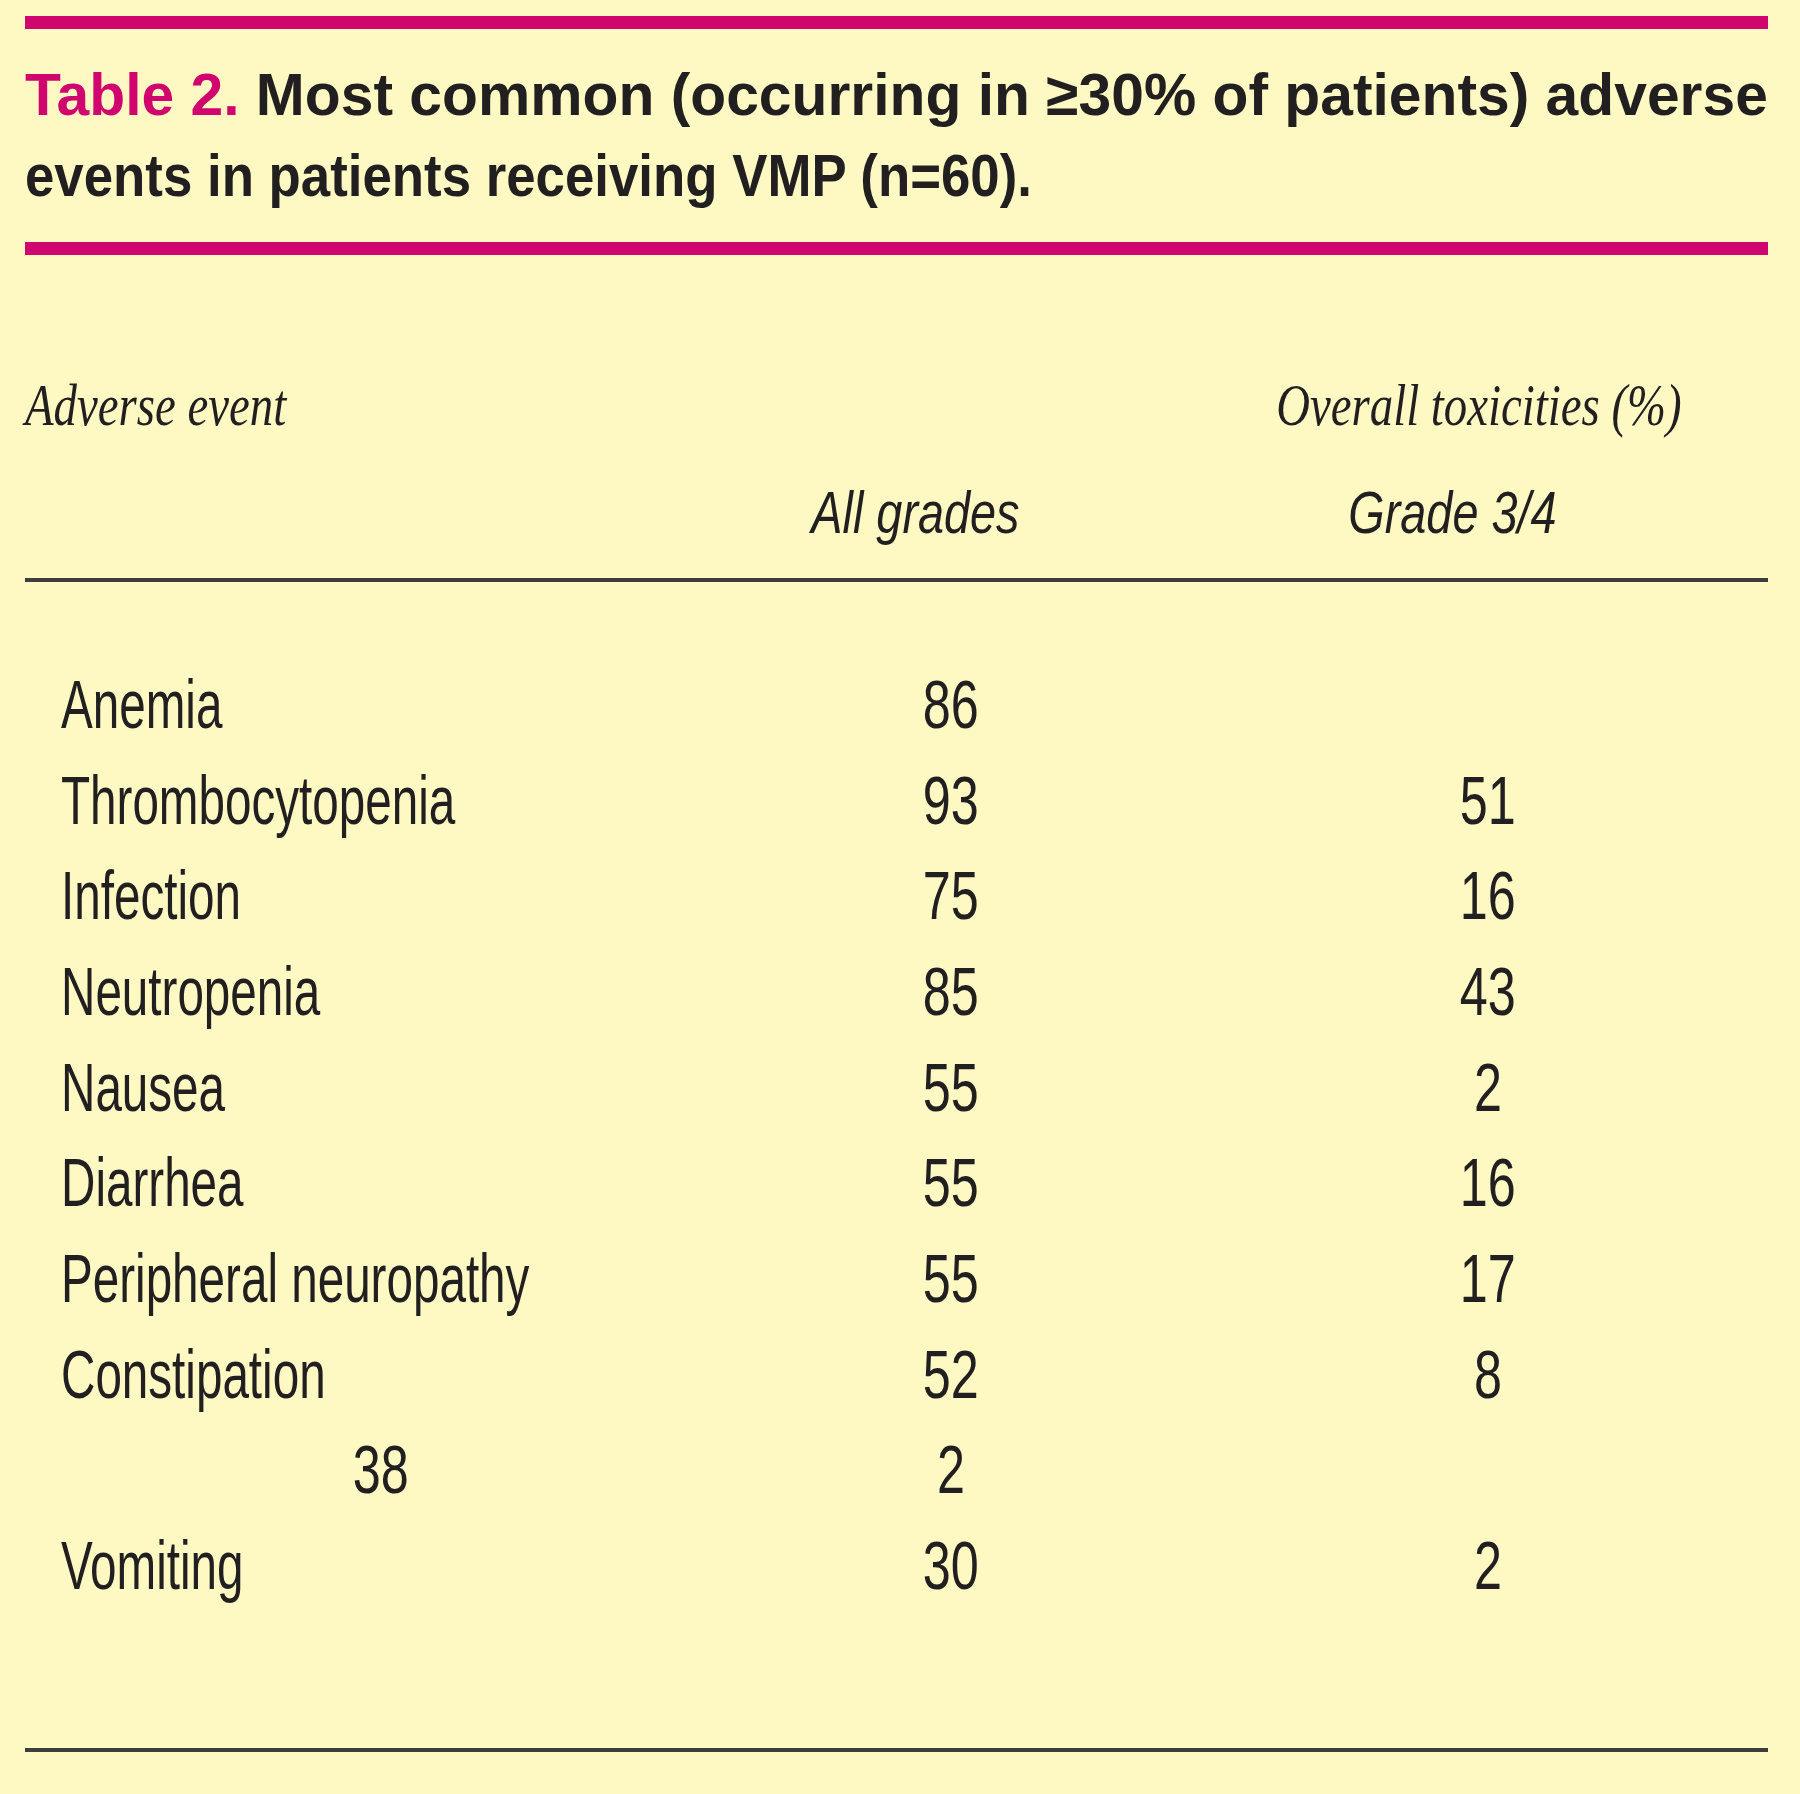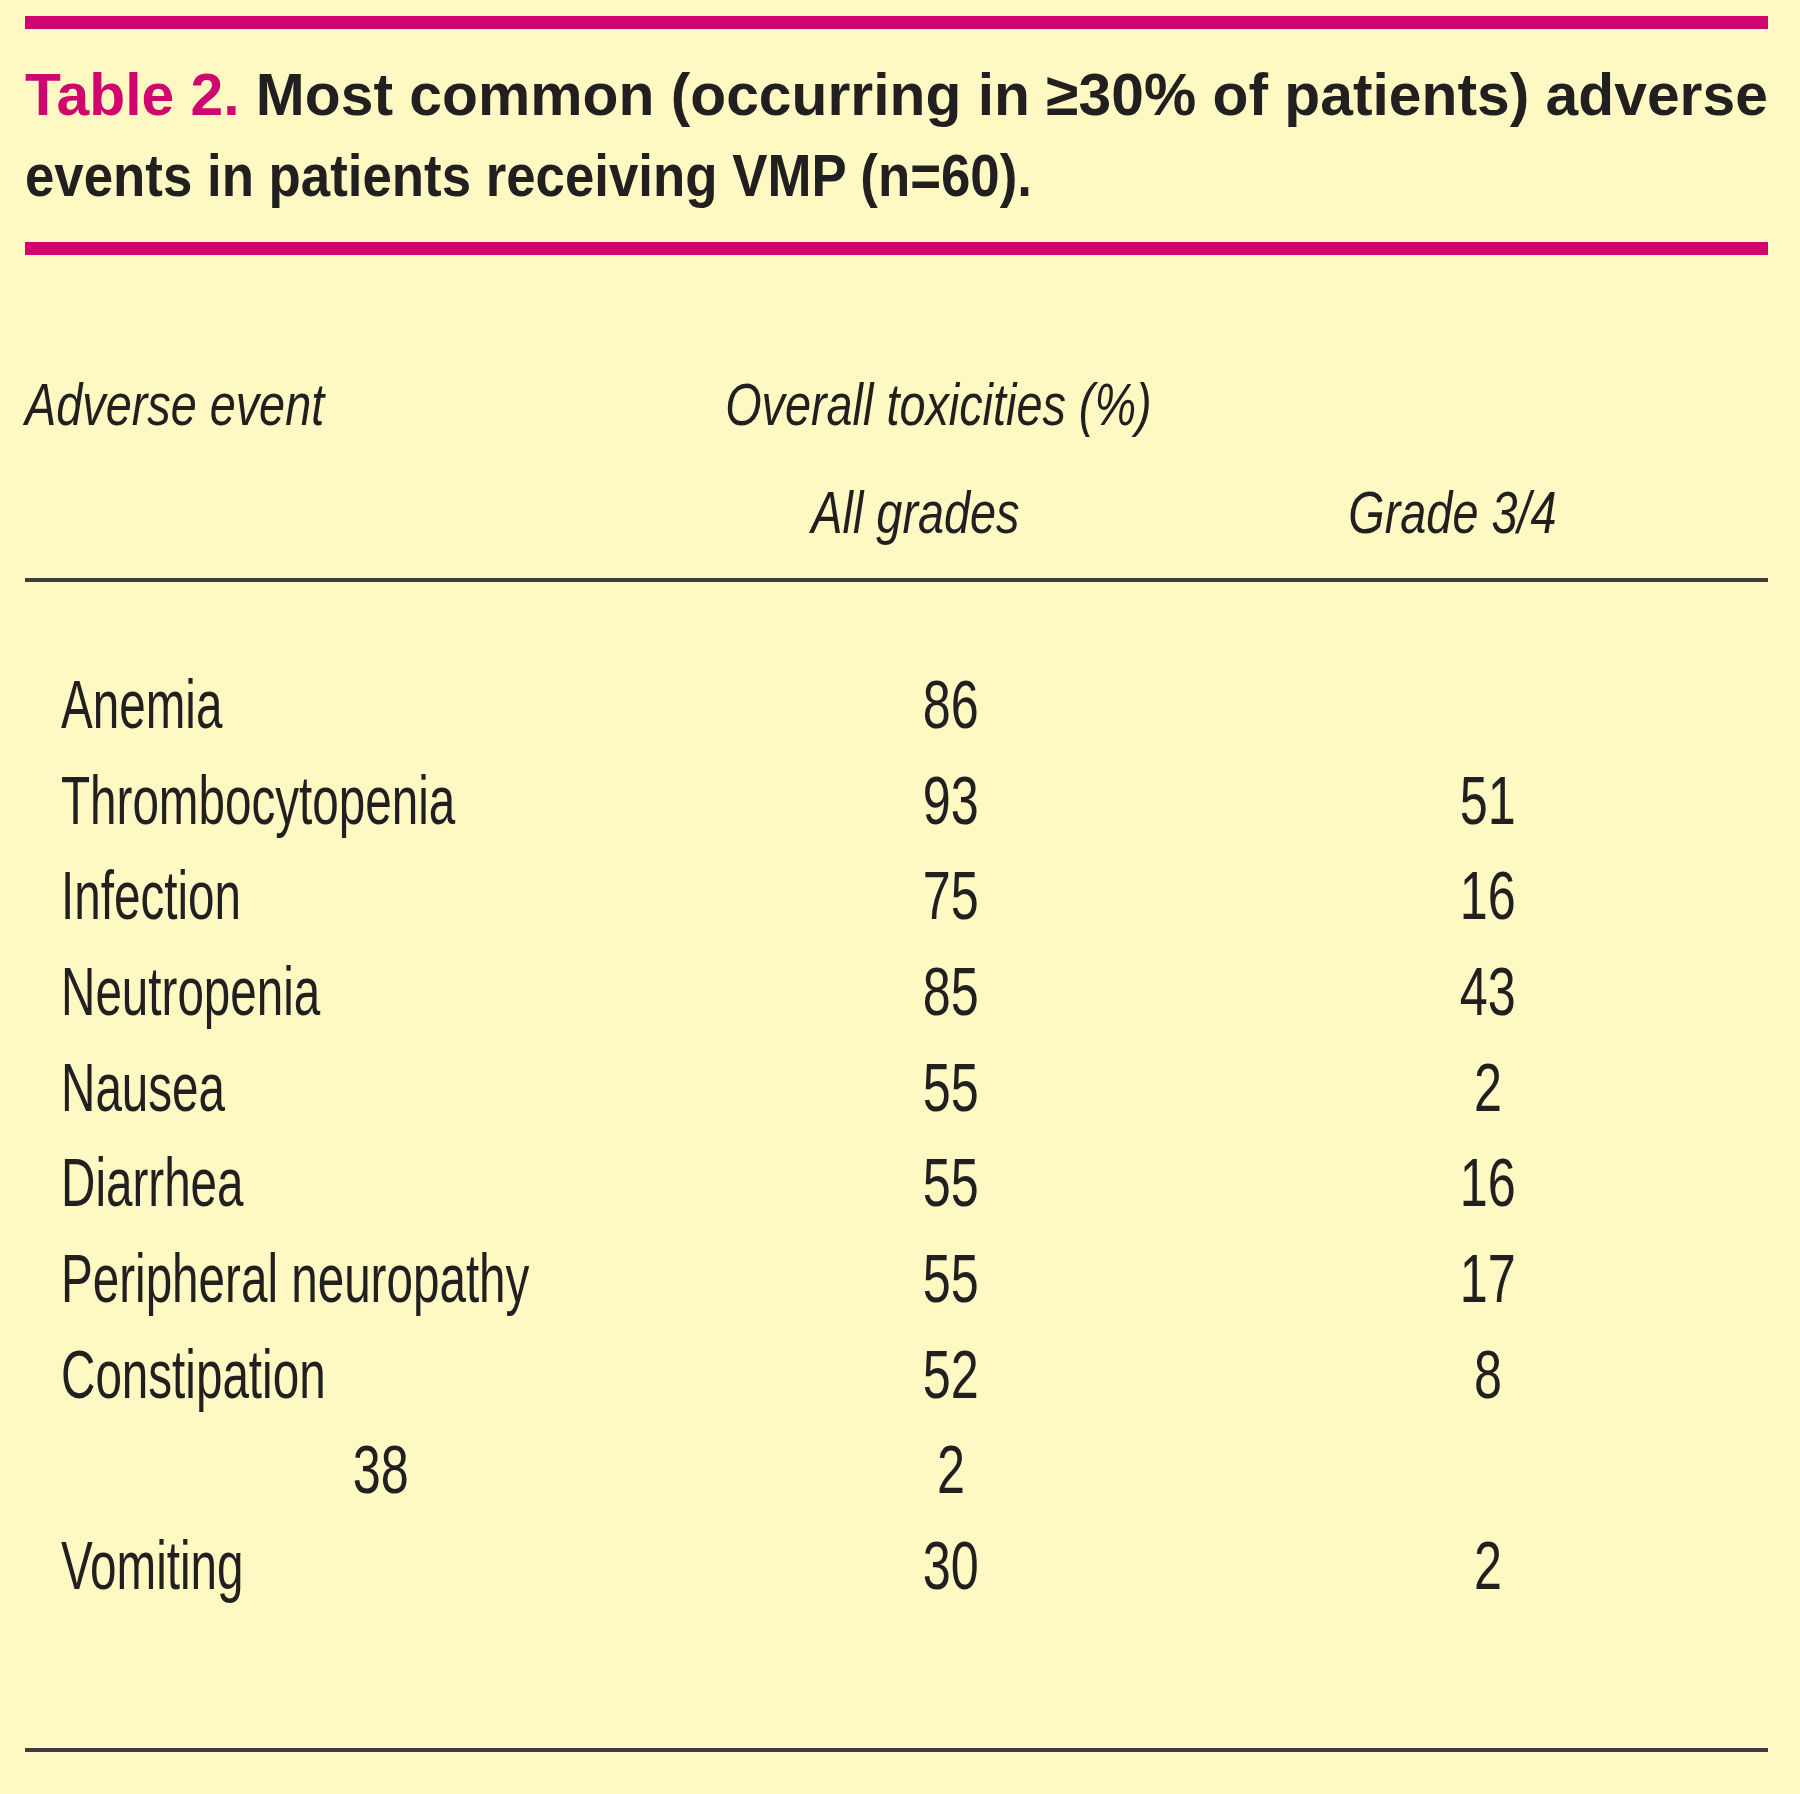--- a/index.html
+++ b/index.html
@@ -42,23 +42,23 @@
     left:25px;
     width:1743px;
     display:grid;
     grid-template-columns:640px 500px 574px;
   }
   .hdr{
     font-style:italic;
     font-size:60px;
     line-height:60px;
   }
-  #header-row-1{top:375px;}
+  #header-row-1{top:375px;font-family:Liberation Serif, serif;}
   #header-row-2{top:483px;}
-  .span-group{grid-column:2 / span 2; text-align:left;}
+  .span-group{grid-column:2 / span 2; text-align:right;}
   .cell-c{text-align:center;}
 
   
   .cx{display:inline-block; white-space:nowrap;}
   .cx-l{transform:scaleX(0.78); transform-origin:0 50%;}
   .cx-c{transform:scaleX(0.78); transform-origin:50% 50%;}
   .dx-l{transform:scaleX(0.70); transform-origin:0 50%;}
   .dx-c{transform:scaleX(0.74); transform-origin:50% 50%;}
 
   .thin-rule{

